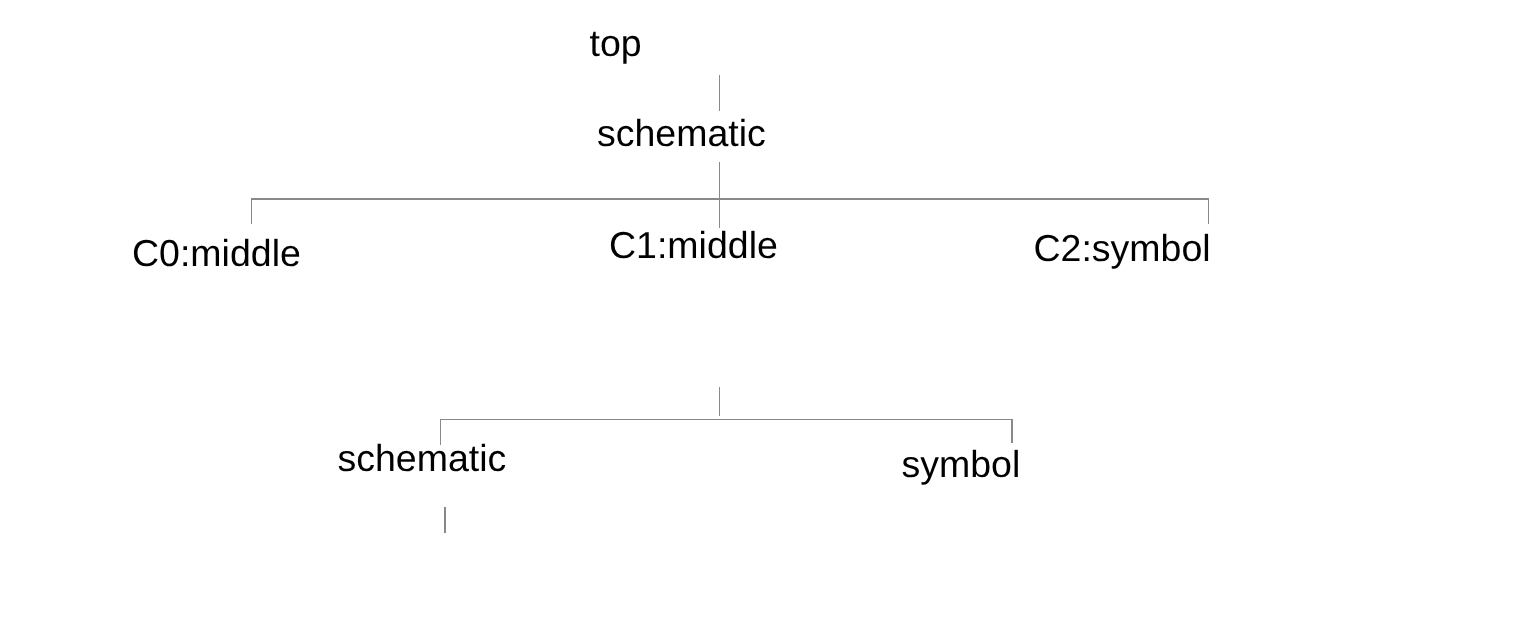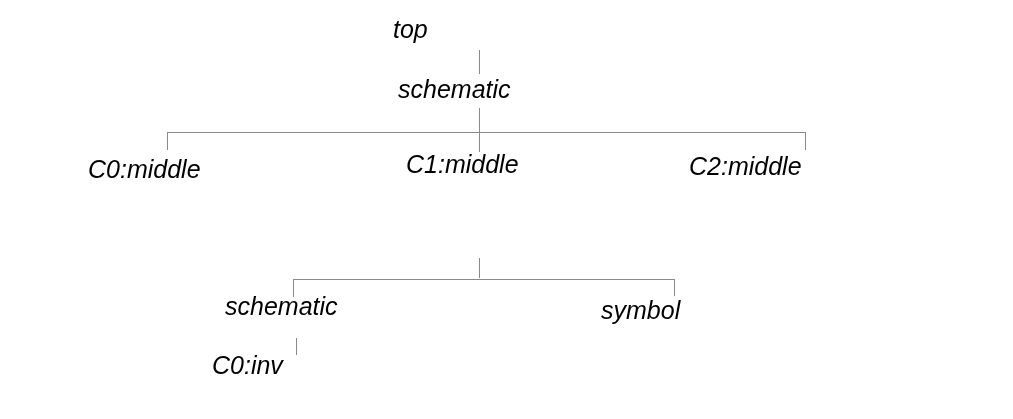--- a/index.html
+++ b/index.html
@@ -7,21 +7,20 @@
     padding: 0;
     background: #ffffff;
   }
   .stage {
     position: relative;
     width: 1013px;
     height: 416px;
     background: #ffffff;
     overflow: hidden;
     font-family: "Liberation Sans", sans-serif;
-    font-style: italic;
   }
   .wires {
     position: absolute;
     left: 0;
     top: 0;
   }
   .node {
     position: absolute;
     font-size: 25px;
     line-height: 25px;
@@ -43,22 +42,21 @@
   </svg>
 
   <div class="node" style="left:393px; top:17px">top</div>
 
   <div class="node" style="left:398px; top:77px">schematic</div>
 
   <div class="node" style="left:88px; top:157px">C0:middle</div>
 
   <div class="node" style="left:406px; top:152px">C1:middle</div>
 
-  <div class="node" style="left:689px; top:154px">C2:middle</div>
+  <div class="node" style="left:689px; top:154px">C2:symbol</div>
 
 
   <div class="node" style="left:225px; top:294px">schematic</div>
 
   <div class="node" style="left:601px; top:298px">symbol</div>
 
-  <div class="node" style="left:212px; top:353px">C0:inv</div>
 
 </div>
 
 </body></html>

